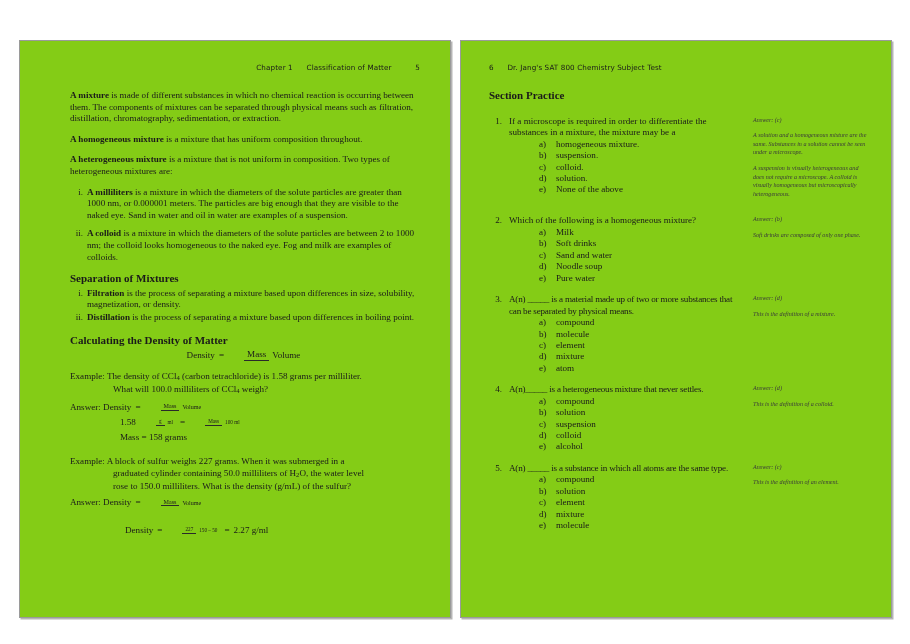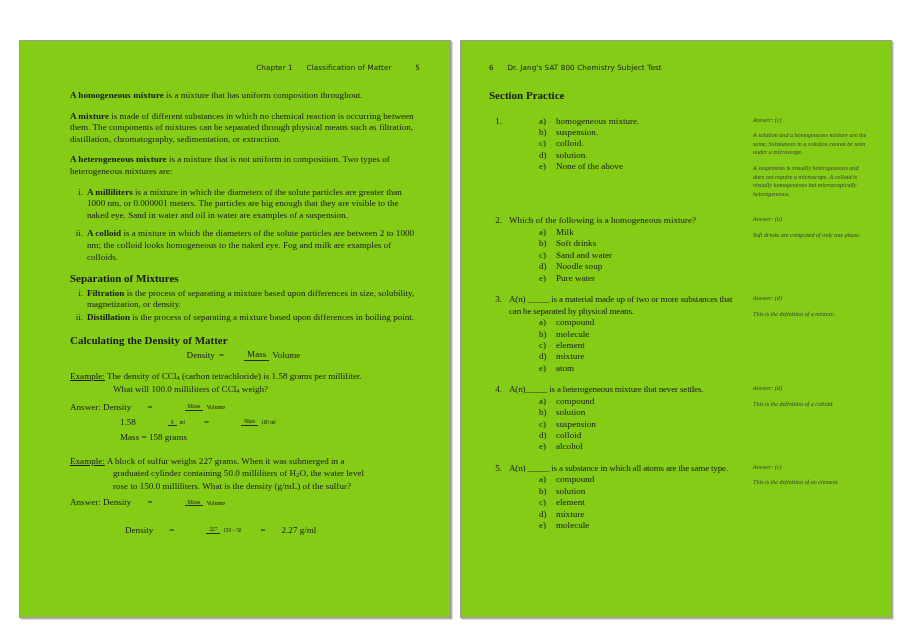--- a/index.html
+++ b/index.html
@@ -108,28 +108,28 @@
   }
   .frac .num {
     padding: 0 3px 0.5px 3px;
     border-bottom: 0.9px solid #2a2a2a;
   }
   .frac .den { padding: 0.5px 3px 0 3px; }
   .frac.sm { font-size: 6.1px; }
   .frac.xs { font-size: 5.2px; }
 
   .ex-block { font-size: 9.1px; line-height: 11.6px; margin: 0 0 4px 0; }
-  .ex-label { display: inline-block; text-decoration: underline; }
+  .ex-label { display: inline-block; }
   .ex-hang { margin-left: 43px; }
   .ans-line {
     font-size: 9.1px;
     line-height: 12px;
     display: flex;
     align-items: center;
-    gap: 16px;
+    gap: 4px;
     margin: 3px 0 0 0;
   }
   .eq-indent { margin-left: 50px; }
   .eq-indent2 { margin-left: 55px; }
   .gap-lg { height: 13px; }
 
   
   .qrow {
     display: flex;
     align-items: flex-start;
@@ -187,25 +187,25 @@
     <div class="page-inner-left">
 
       <div class="runhead runhead-right runhead-left-page">
         <span>Chapter 1</span>
         <span class="rh-sep"></span>
         <span>Classification of Matter</span>
         <span class="rh-pg">5</span>
       </div>
 
       <p class="body">
+        <span class="bold">A mixture</span><span> is made of different substances in which no chemical reaction is occurring between them. The components of mixtures can be separated through physical means such as filtration, distillation, chromatography, sedimentation, or extraction.</span>
+      </p>
+
+      <p class="body">
         <span class="bold">A homogeneous mixture</span><span> is a mixture that has uniform composition throughout.</span>
-      </p>
-
-      <p class="body">
-        <span class="bold">A mixture</span><span> is made of different substances in which no chemical reaction is occurring between them. The components of mixtures can be separated through physical means such as filtration, distillation, chromatography, sedimentation, or extraction.</span>
       </p>
 
       <p class="body">
         <span class="bold">A heterogeneous mixture</span><span> is a mixture that is not uniform in composition. Two types of heterogeneous mixtures are:</span>
       </p>
 
       <ul class="rlist">
         <li>
           <span class="marker">i.</span>
           <span class="bold">A milliliters</span><span> is a mixture in which the diameters of the solute particles are greater than 1000 nm, or 0.000001 meters. The particles are big enough that they are visible to the naked eye. Sand in water and oil in water are examples of a suspension.</span>
@@ -322,20 +322,21 @@
         <span class="rh-sep"></span>
         <span>Dr. Jang's SAT 800 Chemistry Subject Test</span>
       </div>
 
       <h3 class="section" style="margin-top:0;margin-bottom:14px;">Section Practice</h3>
 
       <div class="qrow">
         <div class="qmain">
           <div class="qnum-line">
             <span class="qnum">1.</span>
+            <span>If a microscope is required in order to differentiate the substances in a mixture, the mixture may be a</span>
           </div>
           <ol class="choices">
             <li><span class="clet">a)</span><span>homogeneous mixture.</span></li>
             <li><span class="clet">b)</span><span>suspension.</span></li>
             <li><span class="clet">c)</span><span>colloid.</span></li>
             <li><span class="clet">d)</span><span>solution.</span></li>
             <li><span class="clet">e)</span><span>None of the above</span></li>
           </ol>
         </div>
         <div class="qside">

